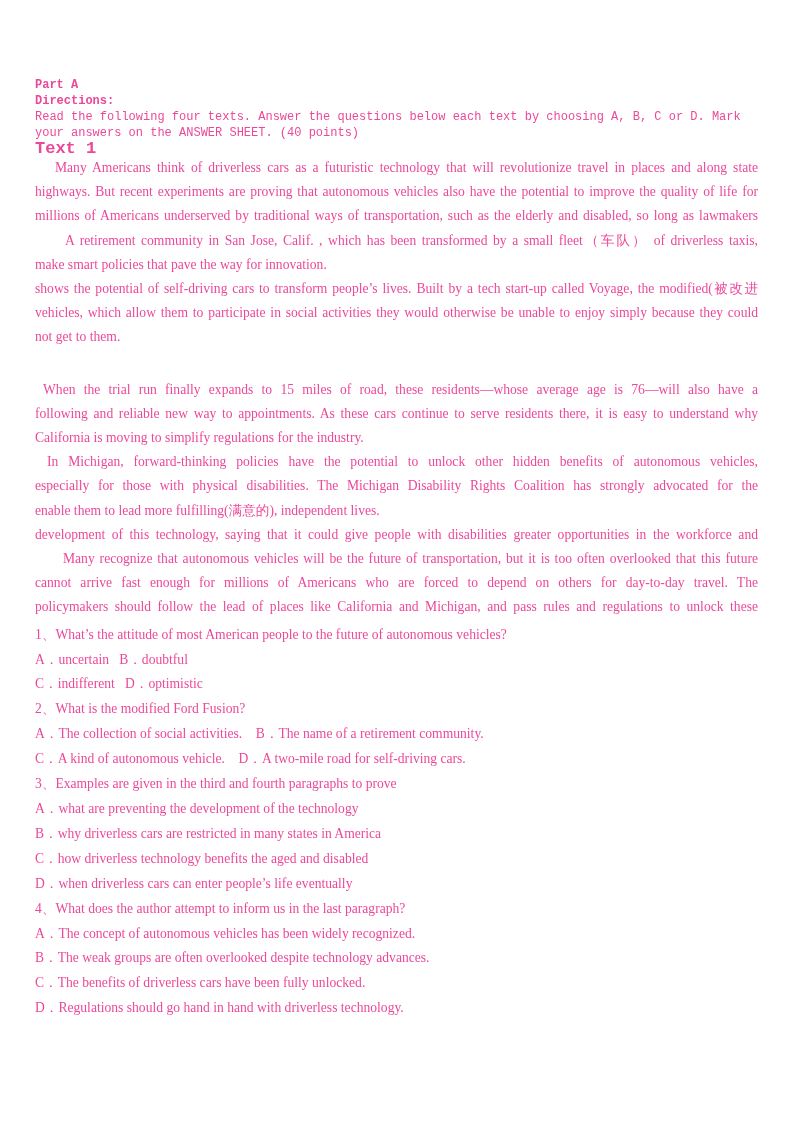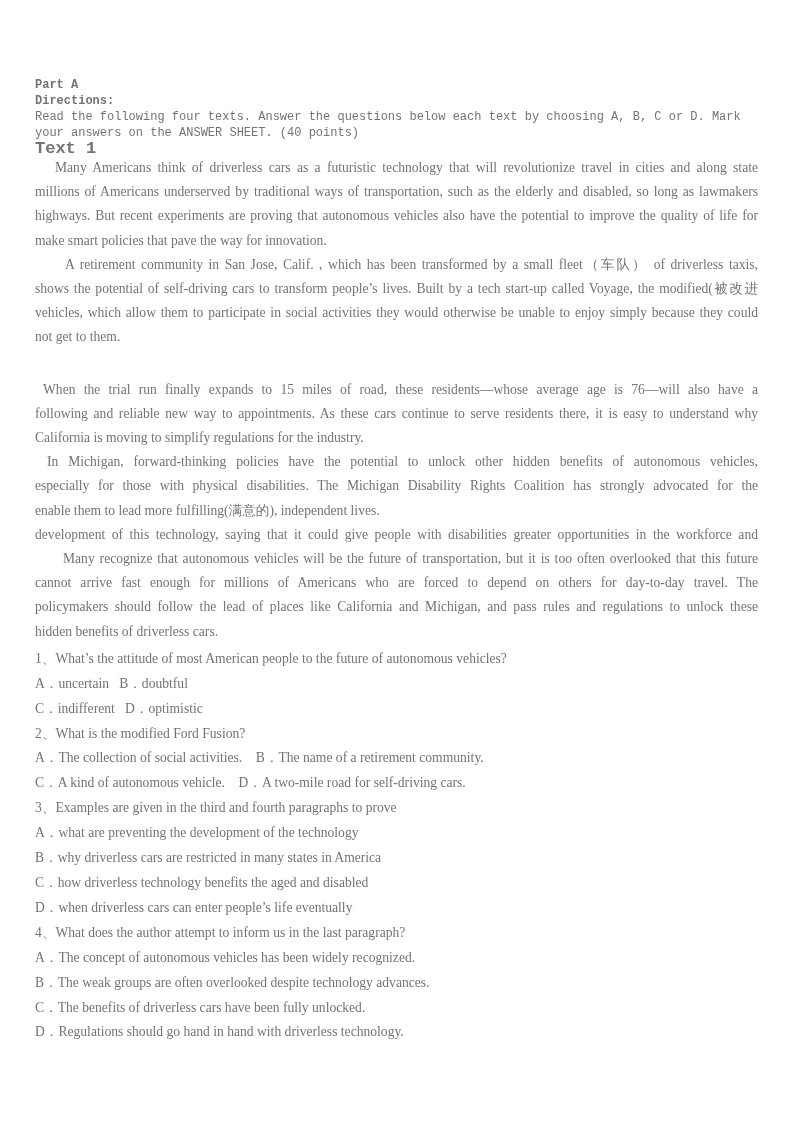--- a/index.html
+++ b/index.html
@@ -2,21 +2,21 @@
 <html><head>
 <meta charset="utf-8">
 <style>
   html,body { margin:0; padding:0; background:#888; }
   .sheet {
     width:794px; height:1123px;
     background:#ffffff;
     margin:0 auto;
     position:relative;
     overflow:hidden;
-    color:#737373;
+    color:#ec4899;
   }
   .content {
     position:absolute;
     left:35px; top:77px;
     width:723px;
   }
   
   .hdr {
     font-family:"Liberation Mono","DejaVu Sans Mono",monospace;
     font-size:12px;
@@ -56,39 +56,38 @@
     <div class="hdr">
       <div class="b">Part A</div>
       <div class="b">Directions:</div>
       <div>Read the following four texts. Answer the questions below each text by choosing A, B, C or D. Mark</div>
       <div>your answers on the ANSWER SHEET. (40 points)</div>
     </div>
 
     <div class="text-title">Text 1</div>
 
     <div class="article" id="article">
-        <div class="pline just" style="text-indent: 20px;">Many Americans think of driverless cars as a futuristic technology that will revolutionize travel in cities and along state</div>
+        <div class="pline just" style="text-indent: 20px;">Many Americans think of driverless cars as a futuristic technology that will revolutionize travel in places and along state</div>
+        <div class="pline just">highways. But recent experiments are proving that autonomous vehicles also have the potential to improve the quality of life for</div>
         <div class="pline just">millions of Americans underserved by traditional ways of transportation, such as the elderly and disabled, so long as lawmakers</div>
-        <div class="pline just">highways. But recent experiments are proving that autonomous vehicles also have the potential to improve the quality of life for</div>
+        <div class="pline just" style="text-indent: 30px;">A retirement community in San Jose, Calif. , which has been transformed by a small fleet（车队） of driverless taxis,</div>
         <div class="pline">make smart policies that pave the way for innovation.</div>
-        <div class="pline just" style="text-indent: 30px;">A retirement community in San Jose, Calif. , which has been transformed by a small fleet（车队） of driverless taxis,</div>
         <div class="pline just">shows the potential of self-driving cars to transform people’s lives. Built by a tech start-up called Voyage, the modified(被改进</div>
         <div class="pline just">vehicles, which allow them to participate in social activities they would otherwise be unable to enjoy simply because they could</div>
         <div class="pline">not get to them.</div>
         <div class="pline just" style="text-indent: 8px; margin-top: 28px;">When the trial run finally expands to 15 miles of road, these residents—whose average age is 76—will also have a</div>
         <div class="pline just">following and reliable new way to appointments. As these cars continue to serve residents there, it is easy to understand why</div>
         <div class="pline">California is moving to simplify regulations for the industry.</div>
         <div class="pline just" style="text-indent: 12px;">In Michigan, forward-thinking policies have the potential to unlock other hidden benefits of autonomous vehicles,</div>
         <div class="pline just">especially for those with physical disabilities. The Michigan Disability Rights Coalition has strongly advocated for the</div>
         <div class="pline">enable them to lead more fulfilling(满意的), independent lives.</div>
         <div class="pline just">development of this technology, saying that it could give people with disabilities greater opportunities in the workforce and</div>
         <div class="pline just" style="text-indent: 28px;">Many recognize that autonomous vehicles will be the future of transportation, but it is too often overlooked that this future</div>
         <div class="pline just">cannot arrive fast enough for millions of Americans who are forced to depend on others for day-to-day travel. The</div>
         <div class="pline just">policymakers should follow the lead of places like California and Michigan, and pass rules and regulations to unlock these</div>
-        <div class="pline">hidden benefits of driverless cars.</div>
       </div>
 
     <div class="questions" id="questions">
         <div class="qline">1、What’s the attitude of most American people to the future of autonomous vehicles?</div>
         <div class="qline">A．uncertain   B．doubtful</div>
         <div class="qline">C．indifferent   D．optimistic</div>
         <div class="qline">2、What is the modified Ford Fusion?</div>
         <div class="qline">A．The collection of social activities.    B．The name of a retirement community.</div>
         <div class="qline">C．A kind of autonomous vehicle.    D．A two-mile road for self-driving cars.</div>
         <div class="qline">3、Examples are given in the third and fourth paragraphs to prove</div>

